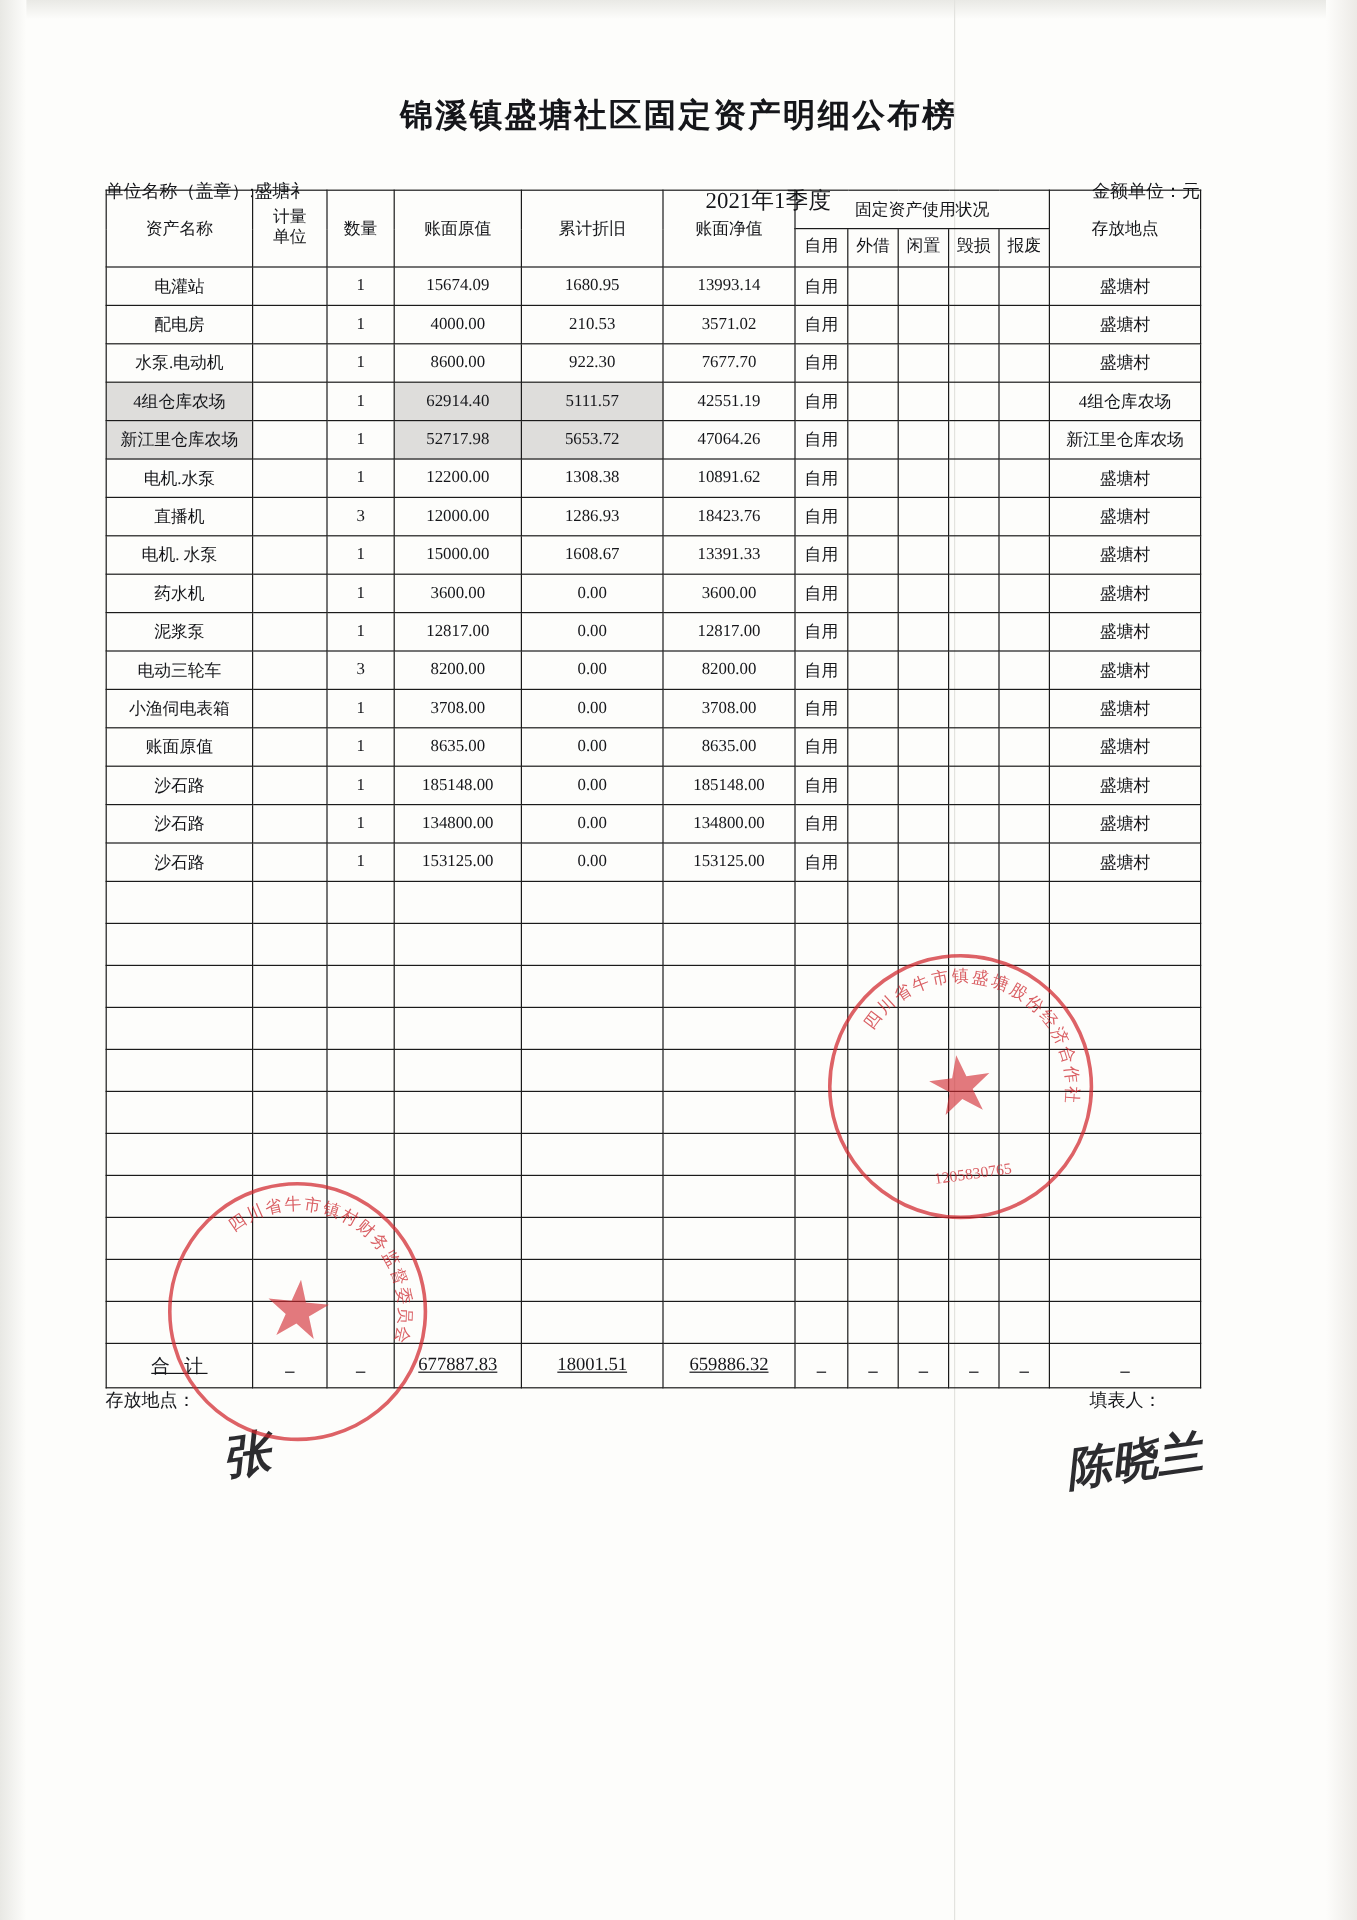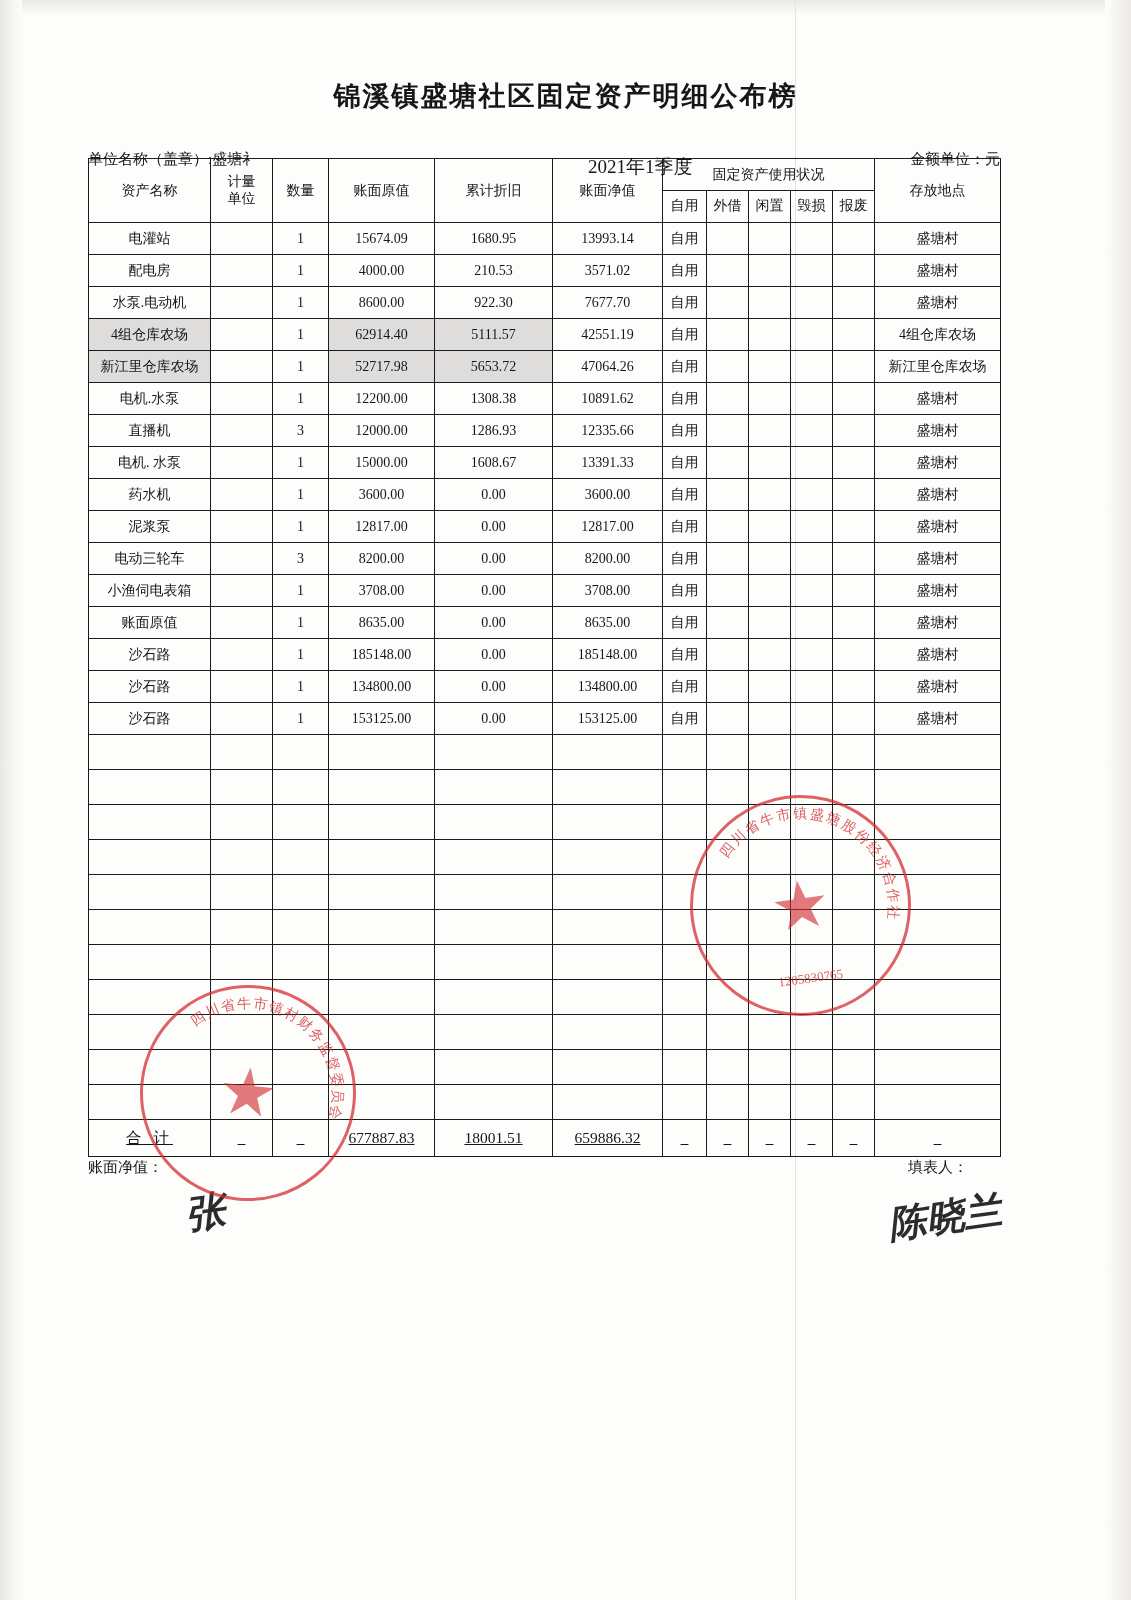--- a/index.html
+++ b/index.html
@@ -311,21 +311,21 @@
           <td></td>
           <td></td>
           <td class="loc">盛塘村</td>
         </tr>
         <tr>
           <td class="name">直播机</td>
           <td></td>
           <td class="qty">3</td>
           <td class="num">12000.00</td>
           <td class="num">1286.93</td>
-          <td class="num">12335.66</td>
+          <td class="num">18423.76</td>
           <td class="use">自用</td>
           <td></td>
           <td></td>
           <td></td>
           <td></td>
           <td class="loc">盛塘村</td>
         </tr>
         <tr>
           <td class="name">电机. 水泵</td>
           <td></td>
@@ -617,21 +617,21 @@
           <td>&nbsp;</td>
           <td>&nbsp;</td>
           <td>&nbsp;</td>
           <td>&nbsp;</td>
           <td>&nbsp;</td>
         </tr>
       </tbody>
   </table>
 
   <div class="footer-row">
-    <span class="footer-left">账面净值：</span>
+    <span class="footer-left">存放地点：</span>
     <span class="footer-right">填表人：</span>
   </div>
 
   <div class="signature sig-left">张</div>
   <div class="signature sig-right">陈晓兰</div>
 
   <div class="stamp stamp-1">
     <div class="ring-text">
         <span style="transform: translate(-65.0538px, -65.0538px) rotate(-45deg) translate(-50%, -50%);">四</span>
         <span style="transform: translate(-52.1094px, -75.8196px) rotate(-34.5deg) translate(-50%, -50%);">川</span>

